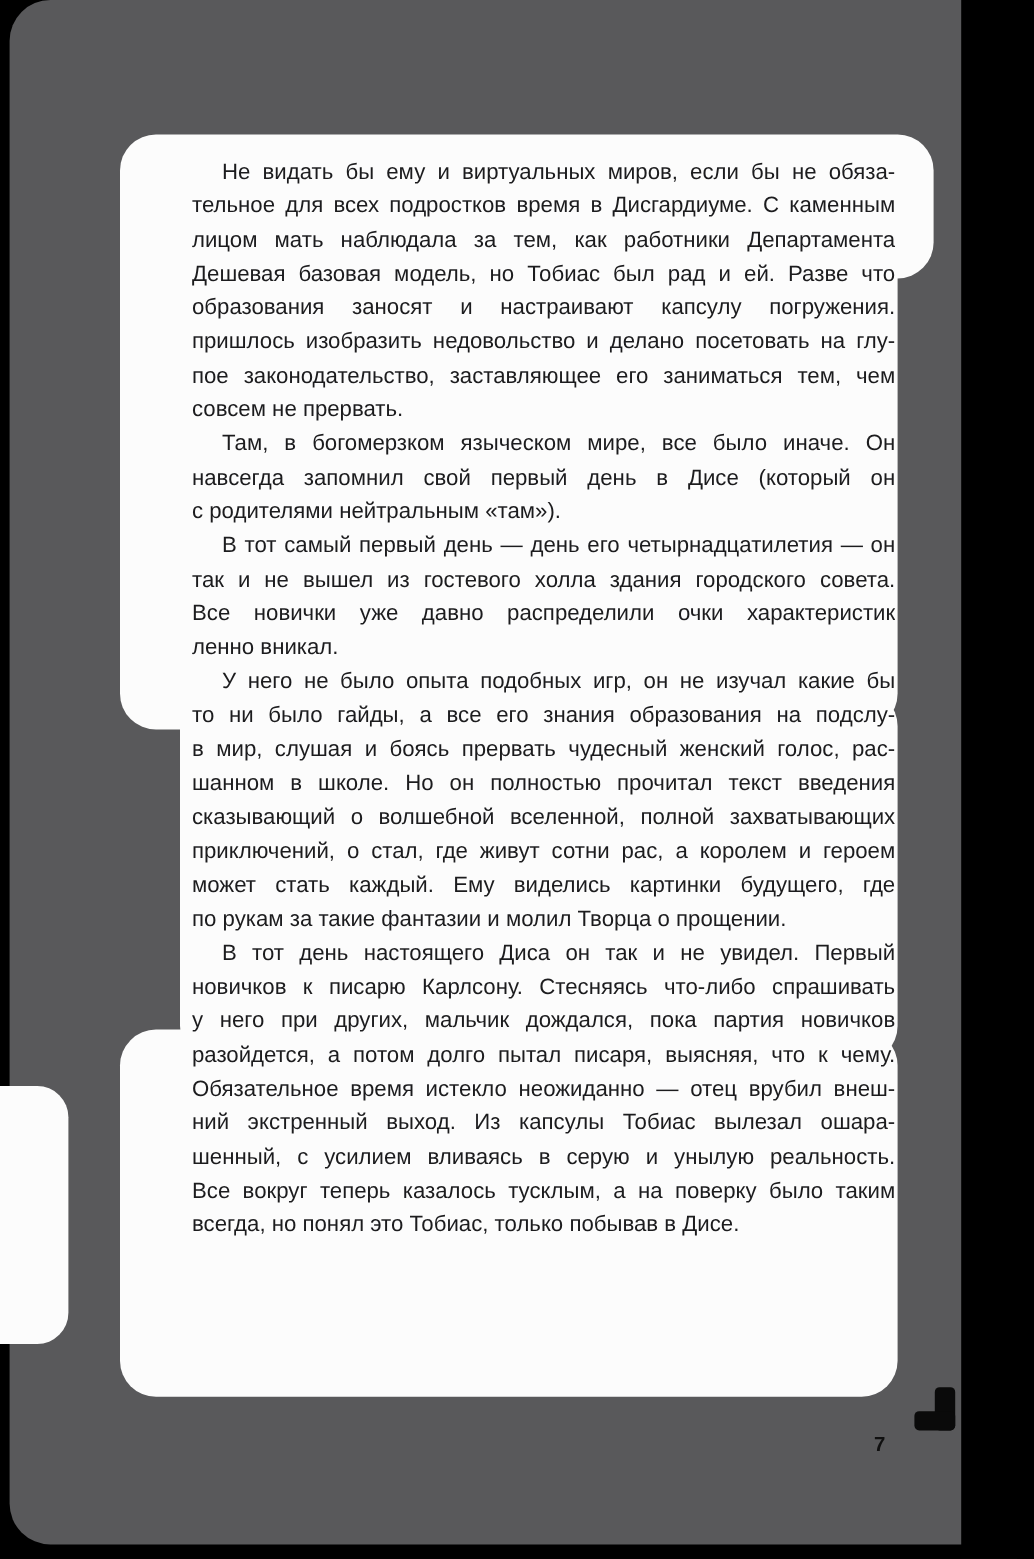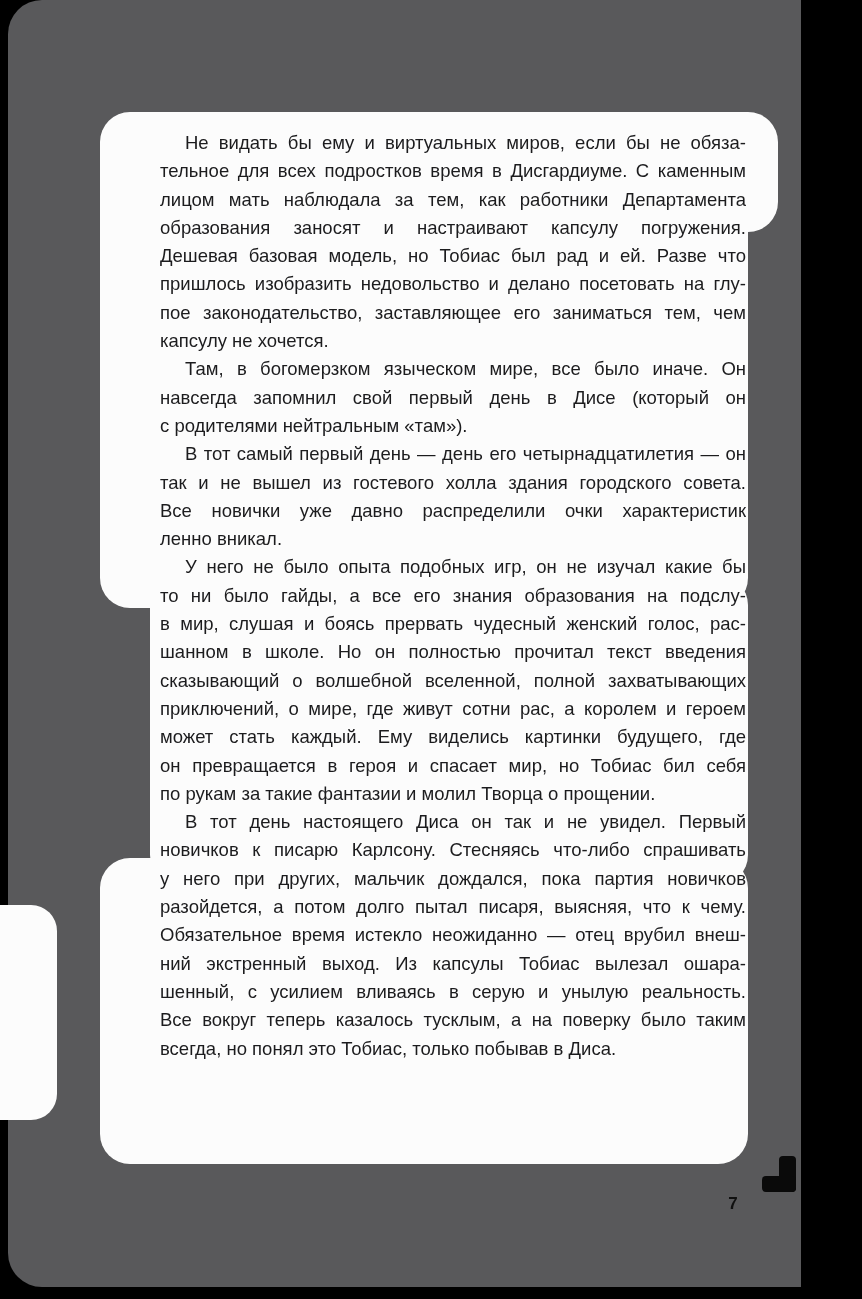--- a/index.html
+++ b/index.html
@@ -86,50 +86,49 @@
   <div class="hl hlA1"></div>
   <div class="hl hlA2"></div>
   <div class="hl hlC"></div>
   <div class="hl hlD"></div>
   <div class="hl hlLeft"></div>
 
   <div class="text-block">
       <div class="line first">Не видать бы ему и виртуальных миров, если бы не обяза-</div>
       <div class="line">тельное для всех подростков время в Дисгардиуме. С каменным</div>
       <div class="line">лицом мать наблюдала за тем, как работники Департамента</div>
+      <div class="line">Дешевая базовая модель, но Тобиас был рад и ей. Разве что</div>
       <div class="line">образования заносят и настраивают капсулу погружения.</div>
-      <div class="line">Дешевая базовая модель, но Тобиас был рад и ей. Разве что</div>
       <div class="line">пришлось изобразить недовольство и делано посетовать на глу-</div>
       <div class="line">пое законодательство, заставляющее его заниматься тем, чем</div>
-      <div class="line last">капсулу не хочется.</div>
+      <div class="line last">совсем не прервать.</div>
       <div class="line first">Там, в богомерзком языческом мире, все было иначе. Он</div>
       <div class="line">навсегда запомнил свой первый день в Дисе (который он</div>
       <div class="line last">с родителями нейтральным «там»).</div>
       <div class="line first">В тот самый первый день — день его четырнадцатилетия — он</div>
       <div class="line">так и не вышел из гостевого холла здания городского совета.</div>
       <div class="line">Все новички уже давно распределили очки характеристик</div>
       <div class="line last">ленно вникал.</div>
       <div class="line first">У него не было опыта подобных игр, он не изучал какие бы</div>
       <div class="line">то ни было гайды, а все его знания образования на подслу-</div>
       <div class="line">в мир, слушая и боясь прервать чудесный женский голос, рас-</div>
       <div class="line">шанном в школе. Но он полностью прочитал текст введения</div>
       <div class="line">сказывающий о волшебной вселенной, полной захватывающих</div>
-      <div class="line">приключений, о мире, где живут сотни рас, а королем и героем</div>
+      <div class="line">приключений, о стал, где живут сотни рас, а королем и героем</div>
       <div class="line">может стать каждый. Ему виделись картинки будущего, где</div>
-      <div class="line">он превращается в героя и спасает мир, но Тобиас бил себя</div>
       <div class="line last">по рукам за такие фантазии и молил Творца о прощении.</div>
       <div class="line first">В тот день настоящего Диса он так и не увидел. Первый</div>
       <div class="line">новичков к писарю Карлсону. Стесняясь что-либо спрашивать</div>
       <div class="line">у него при других, мальчик дождался, пока партия новичков</div>
       <div class="line">разойдется, а потом долго пытал писаря, выясняя, что к чему.</div>
       <div class="line">Обязательное время истекло неожиданно — отец врубил внеш-</div>
       <div class="line">ний экстренный выход. Из капсулы Тобиас вылезал ошара-</div>
       <div class="line">шенный, с усилием вливаясь в серую и унылую реальность.</div>
       <div class="line">Все вокруг теперь казалось тусклым, а на поверку было таким</div>
-      <div class="line last">всегда, но понял это Тобиас, только побывав в Диса.</div>
+      <div class="line last">всегда, но понял это Тобиас, только побывав в Дисе.</div>
     </div>
 
   <div class="ornament">
     <span class="orn-v"></span>
     <span class="orn-h"></span>
   </div>
 
   <div class="page-number">7</div>
 
 </div>

